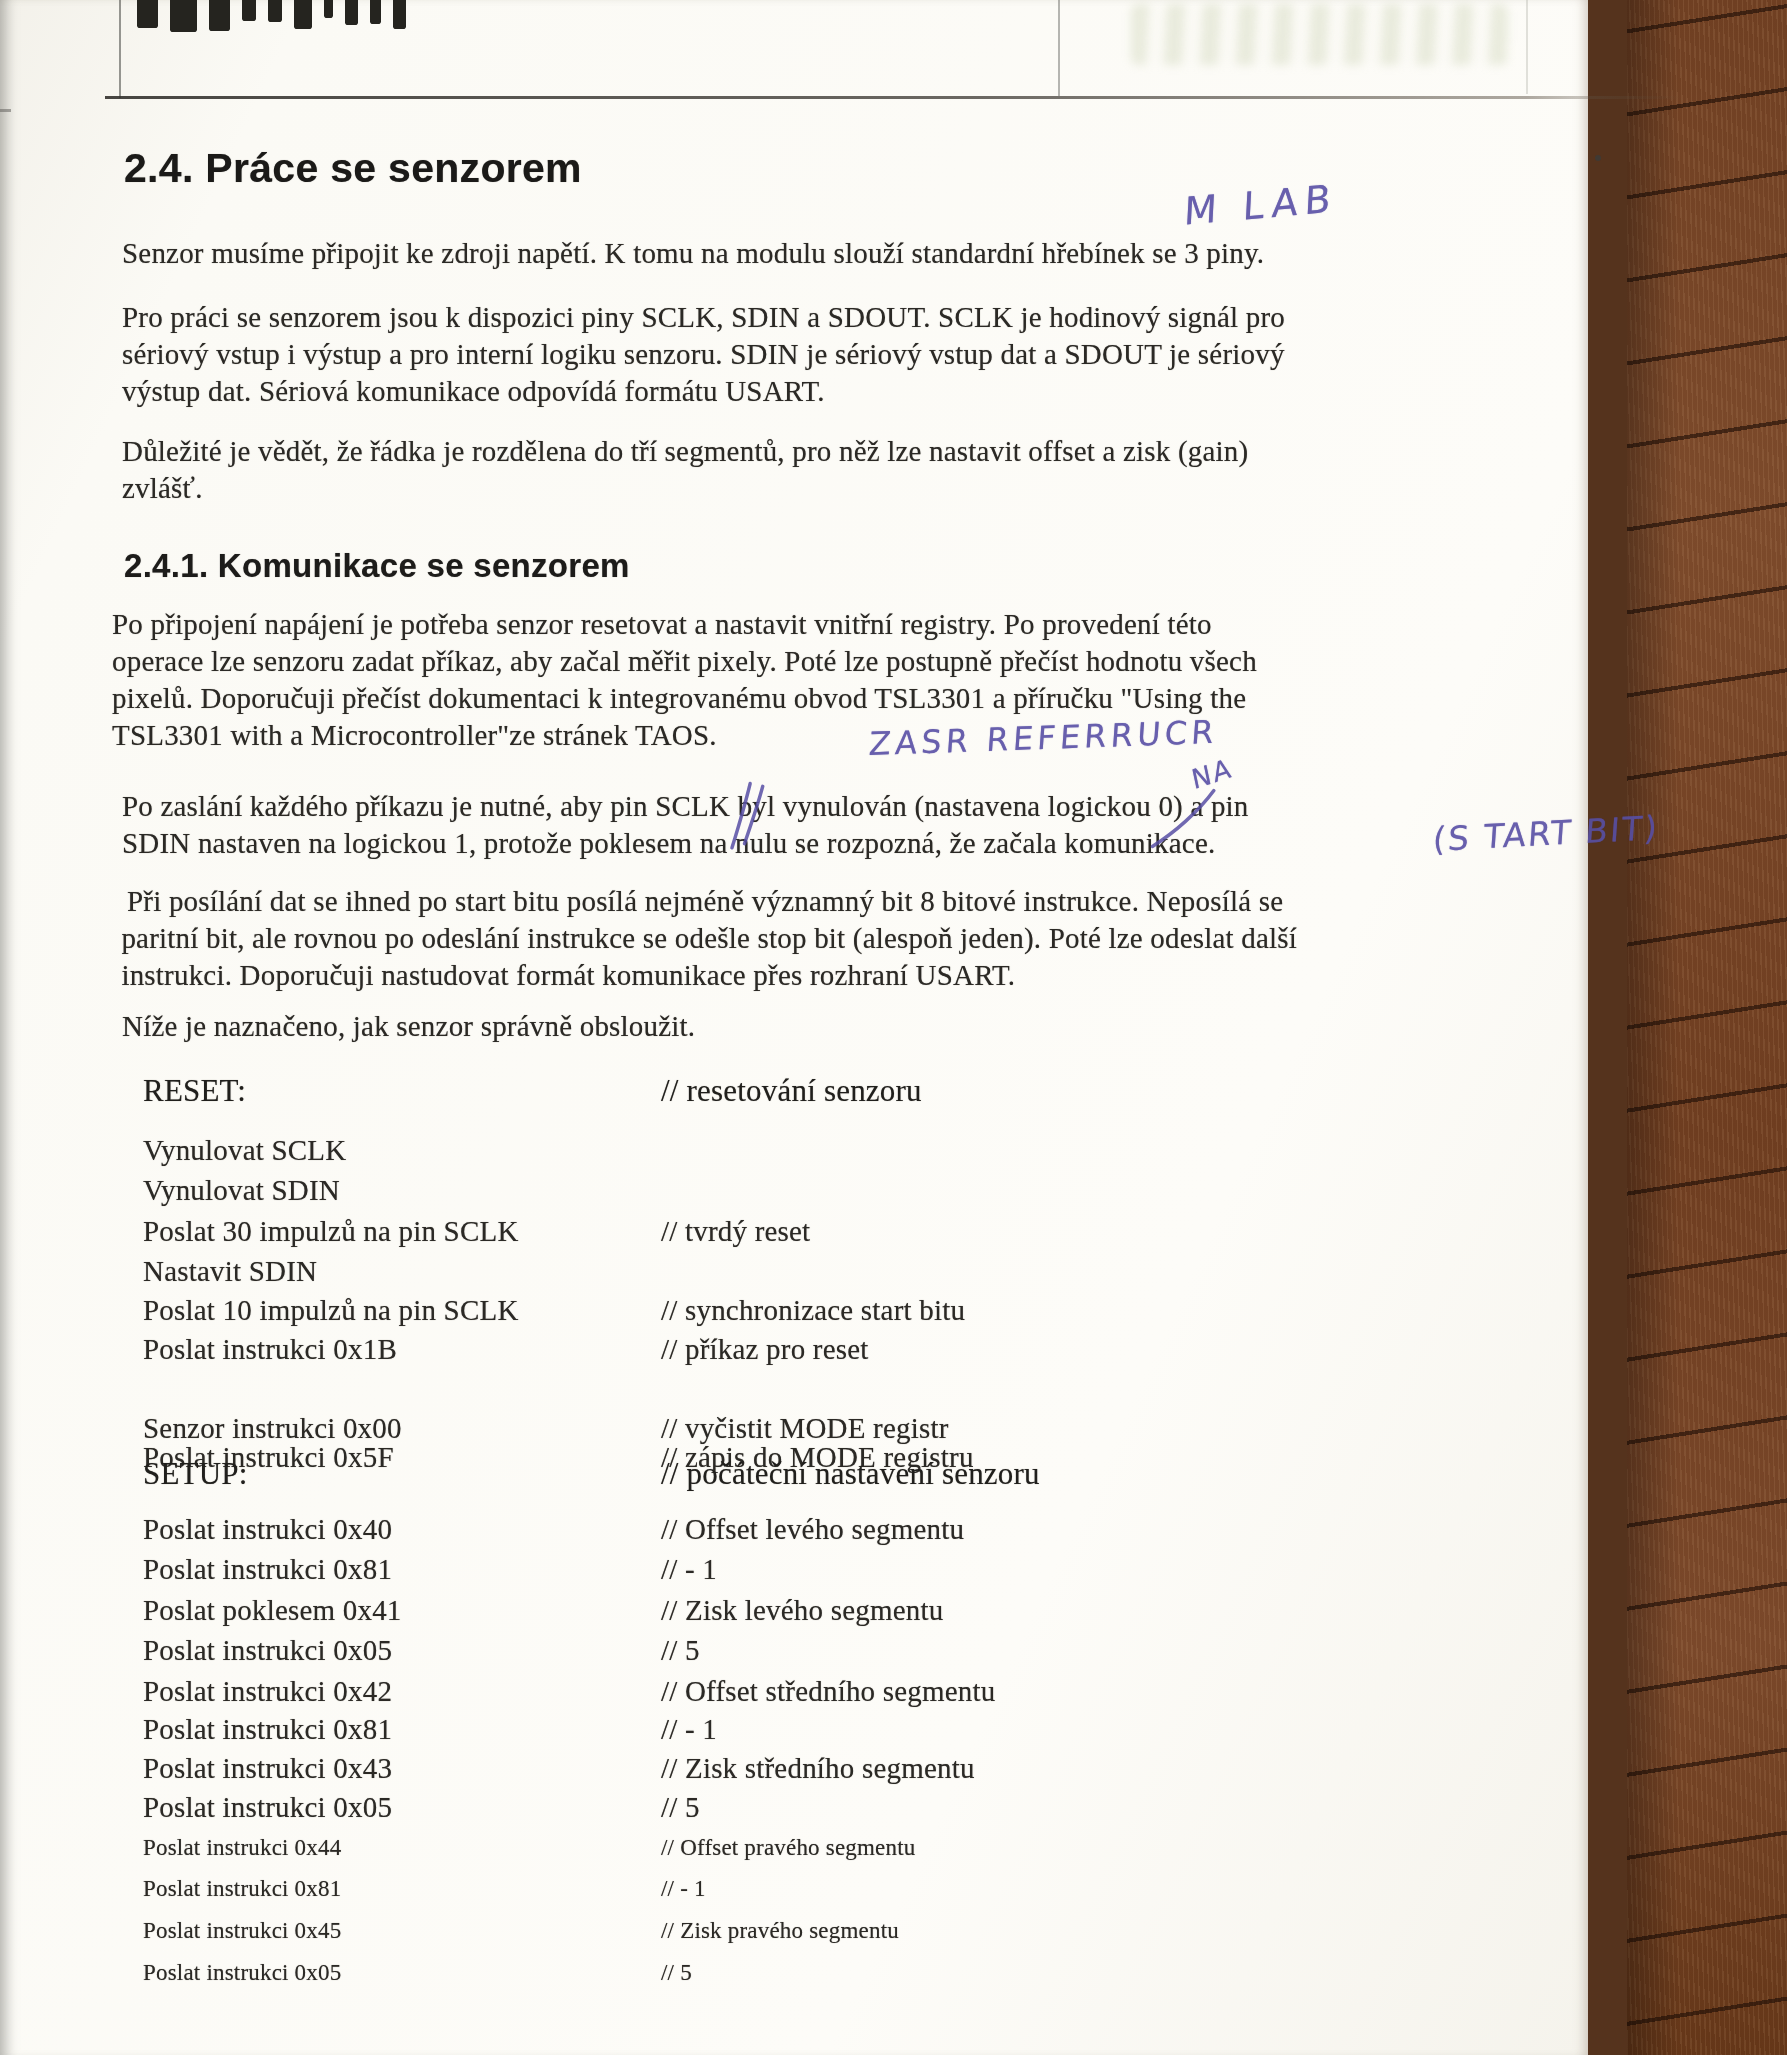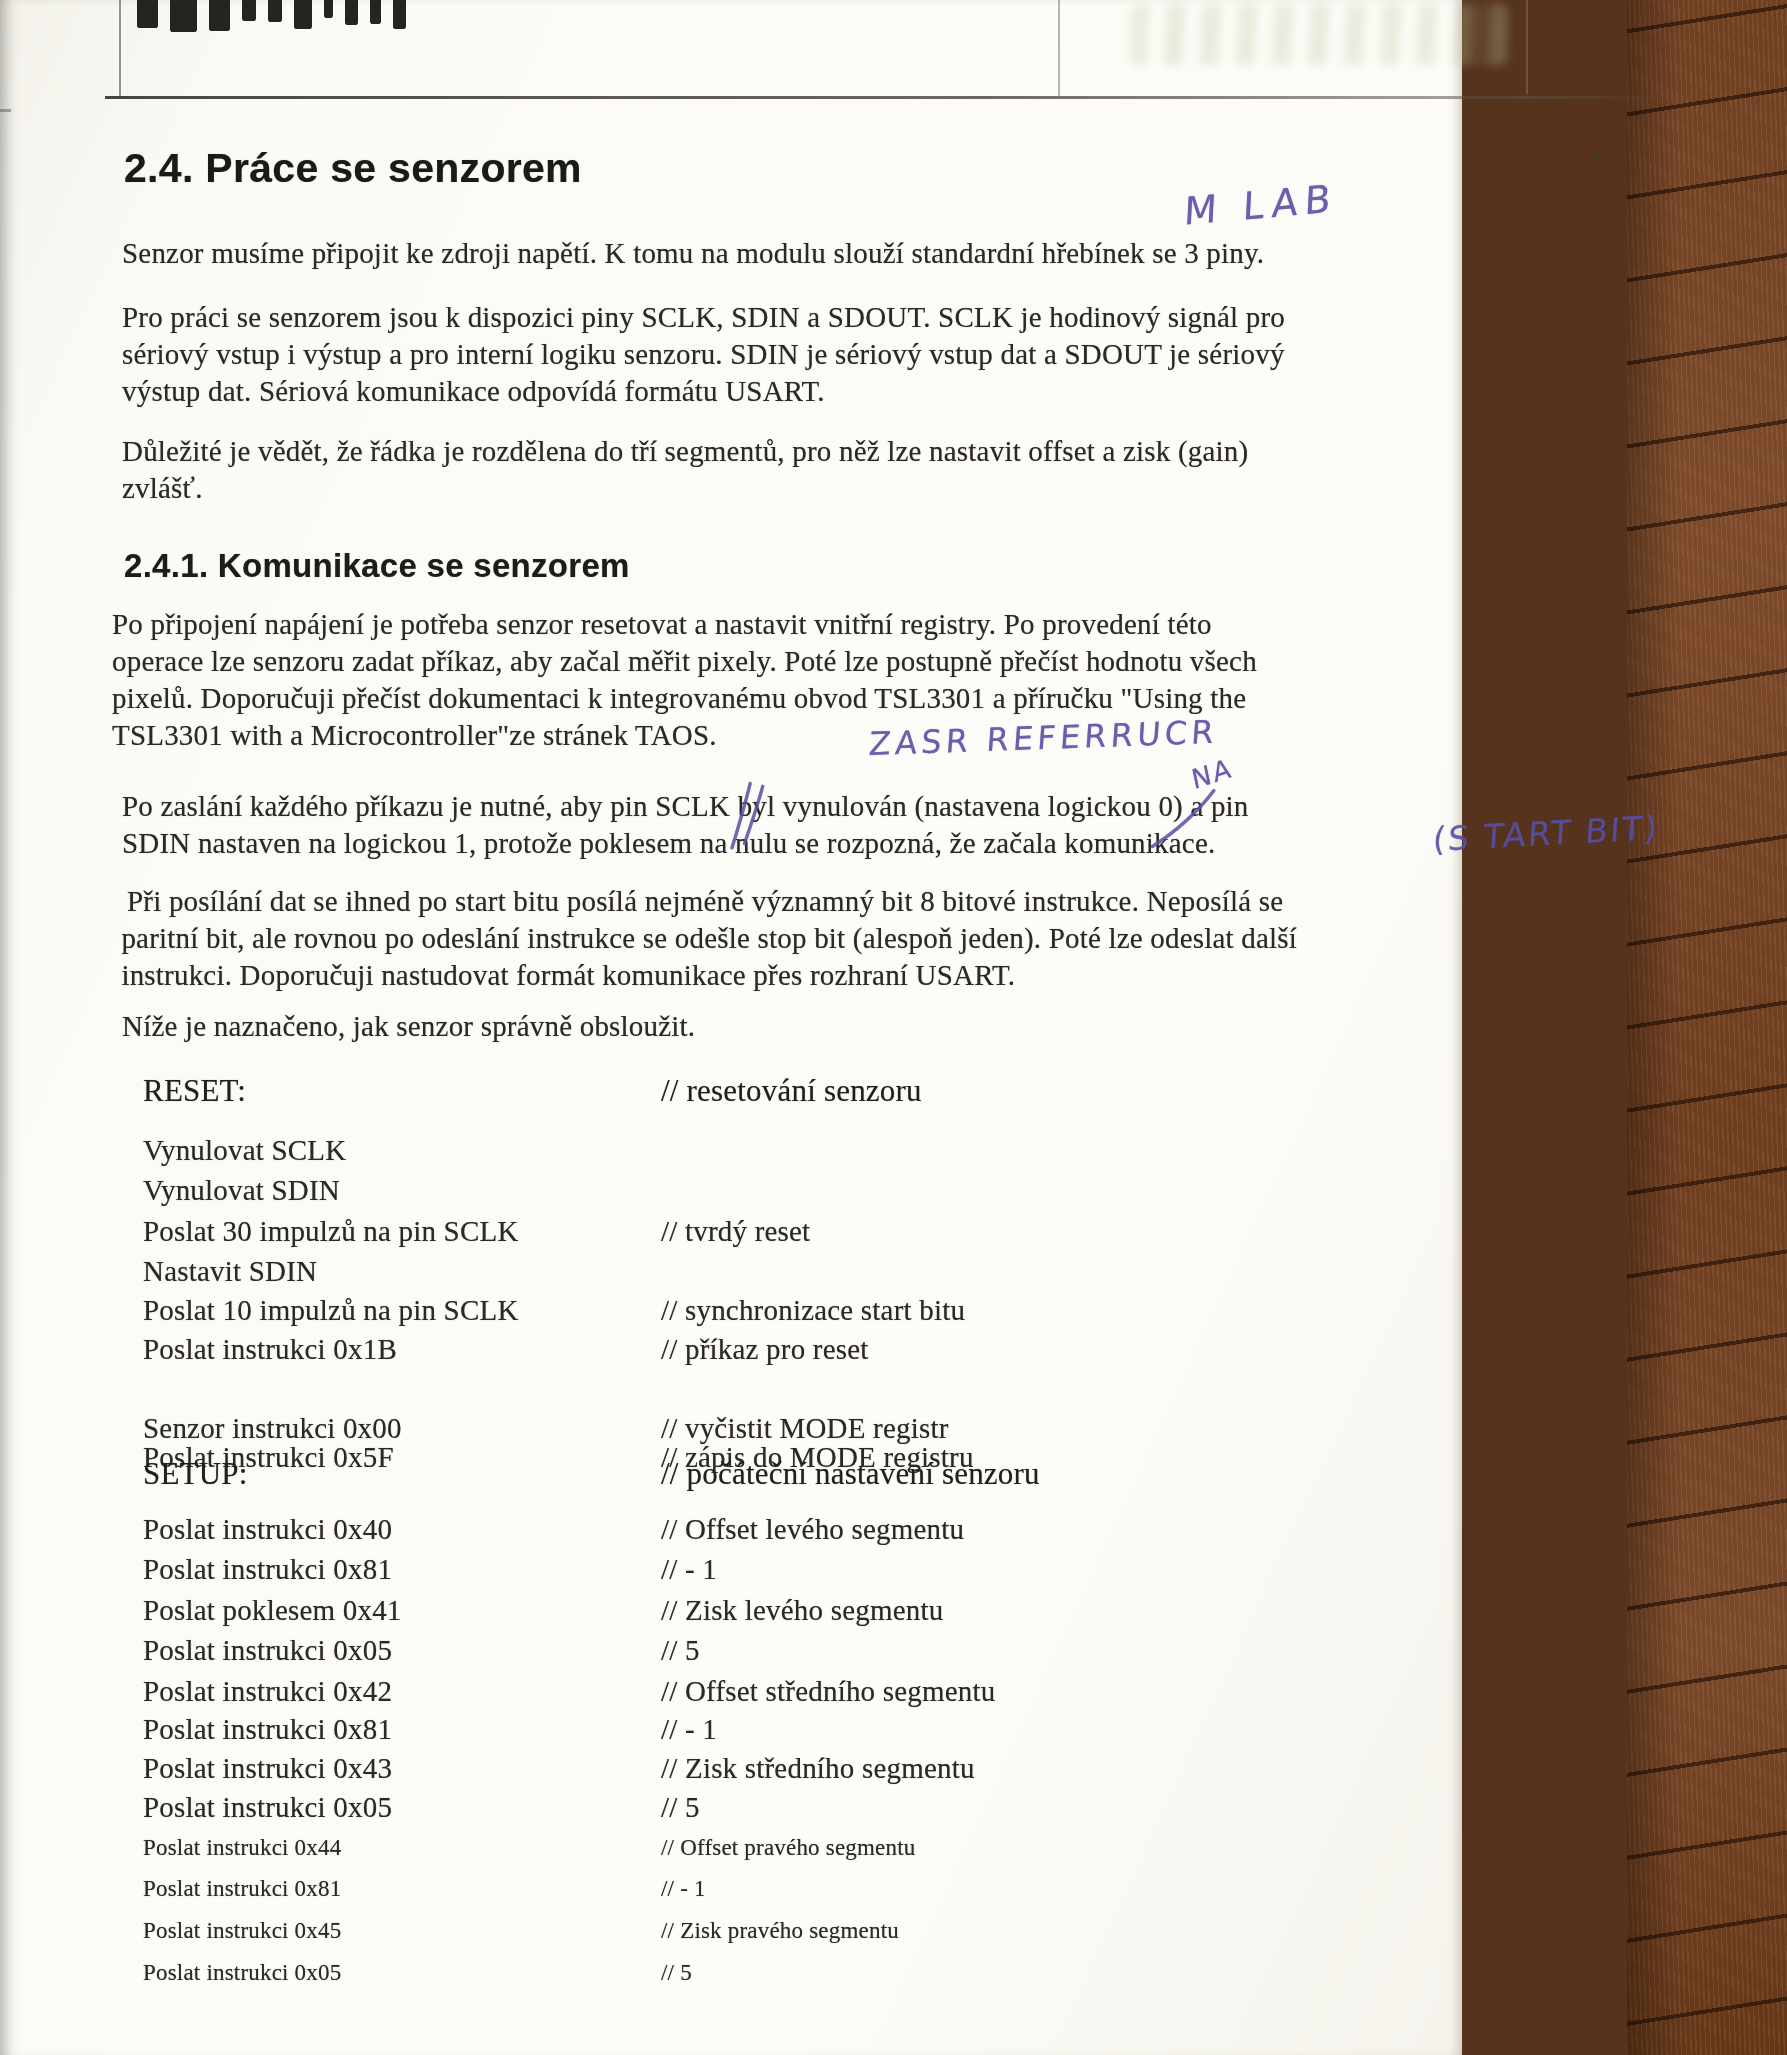--- a/index.html
+++ b/index.html
@@ -9,21 +9,21 @@
   
   .wood{position:absolute;top:0;right:0;width:161px;height:100%;
     background:
       linear-gradient(to right, rgba(0,0,0,.28), transparent 32%),
       repeating-linear-gradient(171deg, transparent 0 29px, rgba(30,13,5,.62) 29px 33px, transparent 33px 82px),
       repeating-linear-gradient(88deg, rgba(255,216,170,.09) 0 1.4px, transparent 1.4px 4.9px),
       linear-gradient(to bottom,#6f3f22,#7c4a2b 25%,#6e3d20 55%,#7a482a 80%,#643618);
   }
 
   
-  .paper{position:absolute;top:0;left:0;width:1462px;height:2056px;
+  .paper{position:absolute;top:0;left:0;width:1588px;height:2056px;
     clip-path:polygon(0 0,1675px 0,1772px 100%,0 100%);
     background:linear-gradient(115deg,#f3f1ea 0%,#fbfaf5 12%,#fdfcf8 70%,#f5f3ec 100%);
     box-shadow:inset 15.4px 0 12.6px -9.8px rgba(110,110,104,.5), inset -9.8px 0 11.2px -7px rgba(120,100,80,.35);
   }
 
   
   .rule{position:absolute;left:105px;top:96px;width:1580px;height:2.8px;
     background:linear-gradient(90deg,rgba(52,50,46,.9),rgba(58,54,48,.75) 55%,rgba(95,85,72,.5) 90%,rgba(120,110,95,0));}
   .vline{position:absolute;top:0;background:rgba(70,70,66,.55);width:2.1px;}
   .ghost{position:absolute;left:1131px;top:4.2px;width:377px;height:61px;border-radius:7px;opacity:.55;

